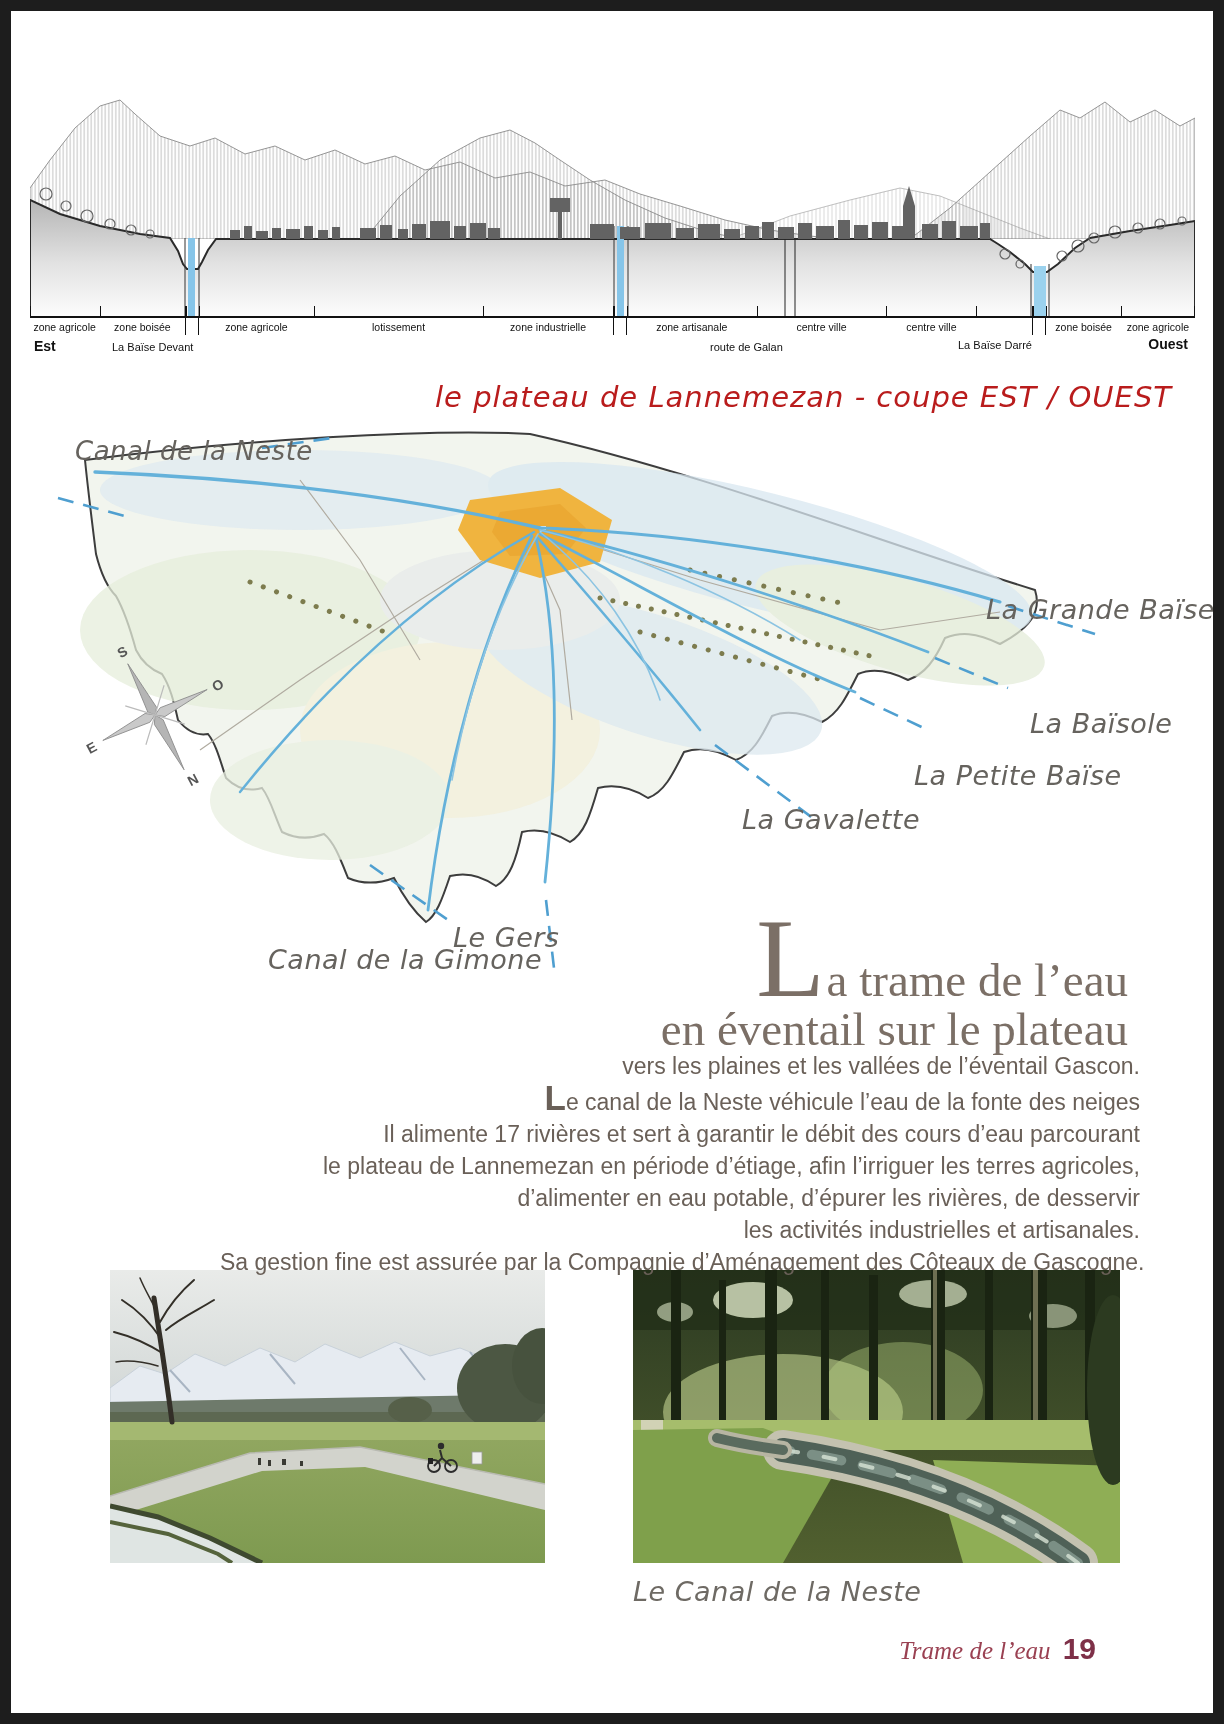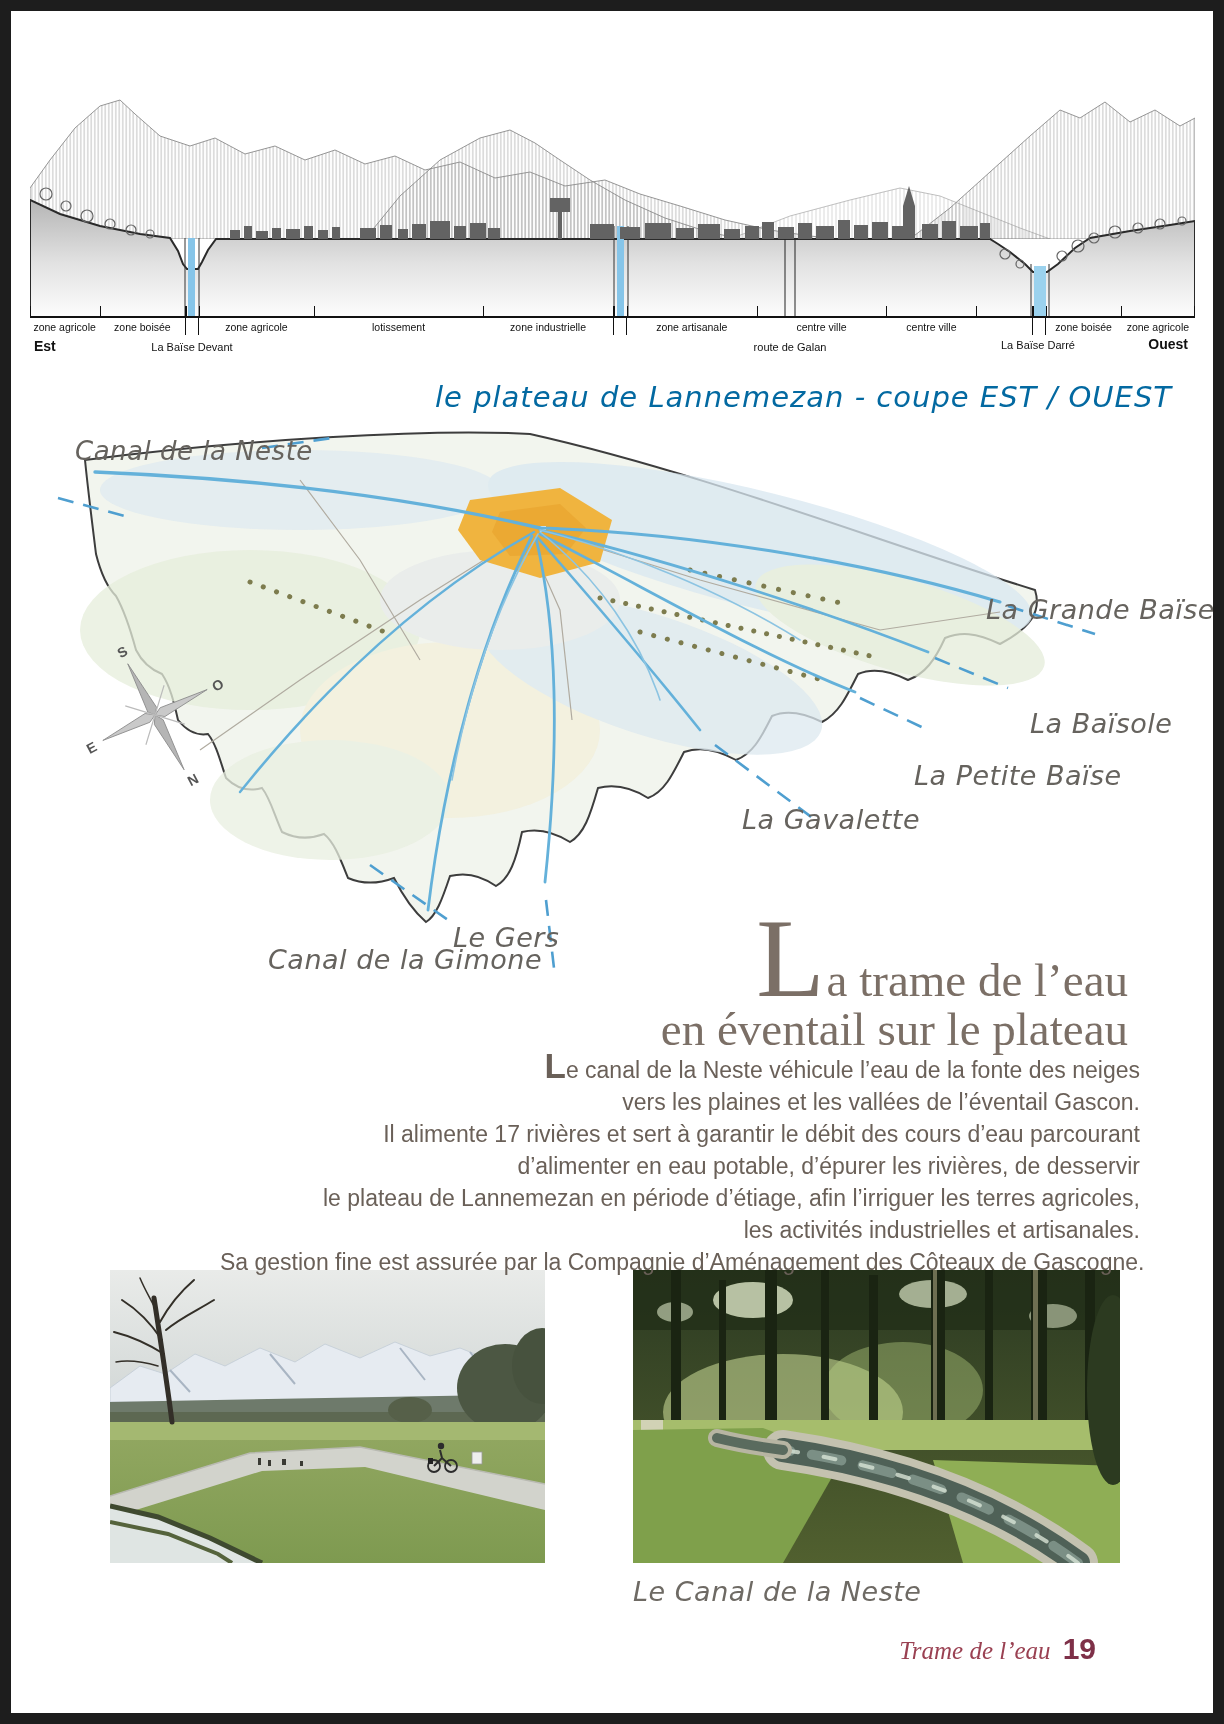--- a/index.html
+++ b/index.html
@@ -17,27 +17,27 @@
   .zonebar  { position:absolute; left:30px; top:306px; width:1165px; }
   .zticks   { display:flex; height:12px; border-bottom:2px solid #111; }
   .zlabels  { display:flex; height:17px; }
   .zseg     { border-right:1px solid #111; }
   .zseg.first { border-left:1px solid #111; }
   .zcanal   { flex:0 0 14px; border-left:1px solid #111; border-right:1px solid #111; }
   .zlabels .zseg, .zlabels .zcanal { border-color:transparent; }
   .zlabels .zcanal { border-left:1px solid #111; border-right:1px solid #111; }
   .zlabel   { font-size:10.5px; color:#111; text-align:center; padding-top:3px;
               white-space:nowrap; overflow:visible; }
-  .landmark { position:absolute; font-size:11px; color:#111; text-align:center; }
+  .landmark { position:absolute; font-size:11px; color:#111; }
   .direction{ position:absolute; font-size:14px; font-weight:bold; color:#111; }
 
   .hand { font-family:"DejaVu Sans", sans-serif; font-style:italic; letter-spacing:0.5px; }
 
   .xsec-caption {
-    position:absolute; top:380px; right:52px; font-size:29px; color:#0369a1;
+    position:absolute; top:380px; right:52px; font-size:29px; color:#b91c1c;
     letter-spacing:1px; white-space:nowrap;
   }
 
   
   .map { position:absolute; left:0; top:420px; width:1224px; height:620px; }
   .map-label { position:absolute; font-size:27px; color:#66635e; white-space:nowrap; }
 
   
   .title { position:absolute; top:918px; right:96px; text-align:right;
            font-family:"Liberation Serif", serif; color:#7b6f66; z-index:5; }
@@ -312,25 +312,25 @@
     <div class="hand map-label" style="left:453px; top:502px;">Le Gers</div>
     <div class="hand map-label" style="left:268px; top:524px;">Canal de la Gimone</div>
   </div>
 
   <div class="title">
     <div class="t1"><span class="dropcap">L</span><span>a trame de l’eau</span></div>
     <div class="t2">en éventail sur le plateau</div>
   </div>
 
   <div class="para">
+    <div class="line">vers les plaines et les vallées de l’éventail Gascon.</div>
     <div class="line lead">Le canal de la Neste véhicule l’eau de la fonte des neiges</div>
-    <div class="line">vers les plaines et les vallées de l’éventail Gascon.</div>
     <div class="line">Il alimente 17 rivières et sert à garantir le débit des cours d’eau parcourant</div>
+    <div class="line">le plateau de Lannemezan en période d’étiage, afin l’irriguer les terres agricoles,</div>
     <div class="line">d’alimenter en eau potable, d’épurer les rivières, de desservir</div>
-    <div class="line">le plateau de Lannemezan en période d’étiage, afin l’irriguer les terres agricoles,</div>
     <div class="line">les activités industrielles et artisanales.</div>
     <div class="line">Sa gestion fine est assurée par la Compagnie d’Aménagement des Côteaux de Gascogne.</div>
   </div>
 
   <div class="photo photo-left">
     <svg width="435" height="293" viewBox="0 0 435 293">
       <defs>
         <linearGradient id="sky1" x1="0" y1="0" x2="0" y2="1">
           <stop offset="0" stop-color="#e9ebe9"></stop>
             <stop offset="1" stop-color="#d4d9d8"></stop>

